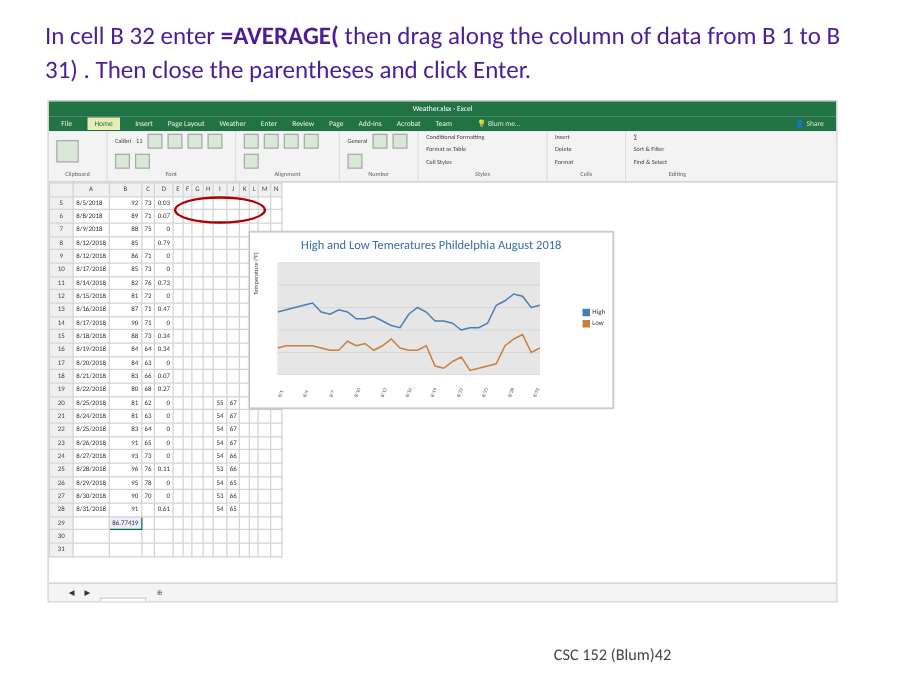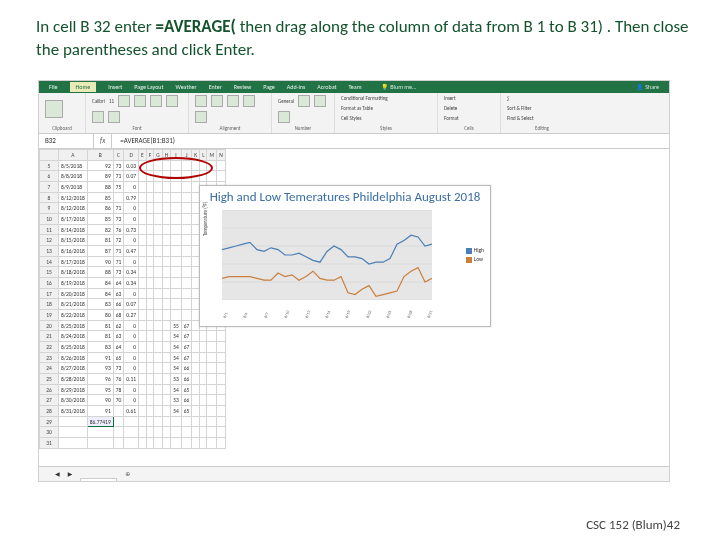--- a/index.html
+++ b/index.html
@@ -6,23 +6,23 @@
     margin: 0;
     width: 720px;
     height: 540px;
     font-family: Calibri, Arial, sans-serif;
     background: #fff;
     position: relative;
     overflow: hidden;
   }
   .instruction {
     padding: 16px 28px 4px 36px;
-    font-size: 17px;
+    font-size: 20px;
     line-height: 1.35;
-    color: #14532d;
+    color: #4c1d95;
   }
   .excel-shot {
     position: absolute;
     left: 38px;
     top: 80px;
     width: 630px;
     height: 400px;
     border: 1px solid #d0d0d0;
     background: #fff;
     font-size: 6px;
@@ -146,21 +146,21 @@
     position: absolute;
     left: 160px;
     top: 104px;
     width: 290px;
     height: 140px;
     background: #fff;
     border: 1px solid #bbb;
     box-shadow: 0 0 2px rgba(0,0,0,.15);
     font-size: 6px;
   }
-  .chart .ctitle { text-align: center; color: #3a6ea5; padding: 3px 0 0; font-size: 13px; }
+  .chart .ctitle { text-align: center; color: #3a6ea5; padding: 3px 0 0; font-size: 10px; }
   .chart .plot {
     position: absolute;
     left: 22px; top: 24px; width: 210px; height: 90px;
     background: #e6e6e6;
   }
   .chart .ylabel {
     position: absolute; left: 2px; top: 50px; transform: rotate(-90deg); transform-origin: left top;
     font-size: 5px; color: #444;
   }
   .chart svg { width: 100%; height: 100%; }
@@ -188,34 +188,35 @@
   }
   .sheet-tabs .tab {
     background: #fff; border: 1px solid #ccc; border-bottom: none; padding: 1px 9px; margin-top: 18px;
   }
   .sheet-tabs .plus { color: #666; }
   .footer {
     position: absolute;
     bottom: 8px;
     left: 0; right: 0;
     display: flex;
-    justify-content: flex-end;
+    justify-content: center;
     font-size: 13px;
     color: #444;
     padding: 0 40px 0 300px;
   }
 </style>
 </head>
 <body>
 
 <div class="instruction">
   <span id="instr">In cell B 32 enter <b>=AVERAGE(</b>  then drag along the column of data from B 1 to B 31) . Then close the parentheses and click Enter.</span>
 </div>
 
 <div class="excel-shot">
+  <div class="titlebar">Weather.xlsx - Excel</div>
   <div class="menubar">
     <span>File</span>
     <span class="active">Home</span>
     <span>Insert</span>
     <span>Page Layout</span>
     <span>Weather</span>
     <span>Enter</span>
     <span>Review</span>
     <span>Page</span>
     <span>Add-ins</span>
@@ -283,25 +284,20 @@
     <div class="rgroup" style="width:70px;border-right:none">
       <div class="gbody" style="flex-direction:column;align-items:flex-start">
         <span class="ftxt">∑</span>
         <span class="ftxt">Sort &amp; Filter</span>
         <span class="ftxt">Find &amp; Select</span>
       </div>
       <div class="glabel">Editing</div>
     </div>
   </div>
 
-  <div class="fmline">
-    <div class="namebox">B32</div>
-    <div class="fx">fx</div>
-    <div class="fmbar">=AVERAGE(B1:B31)</div>
-  </div>
 
   <div class="ellipse-ann"></div>
 
   <div class="sheet-area">
     <table class="grid" id="grid">
         <tbody>
           <tr>
             <th class="rowhdr"></th>
             <th class="">A</th>
             <th class="">B</th>

